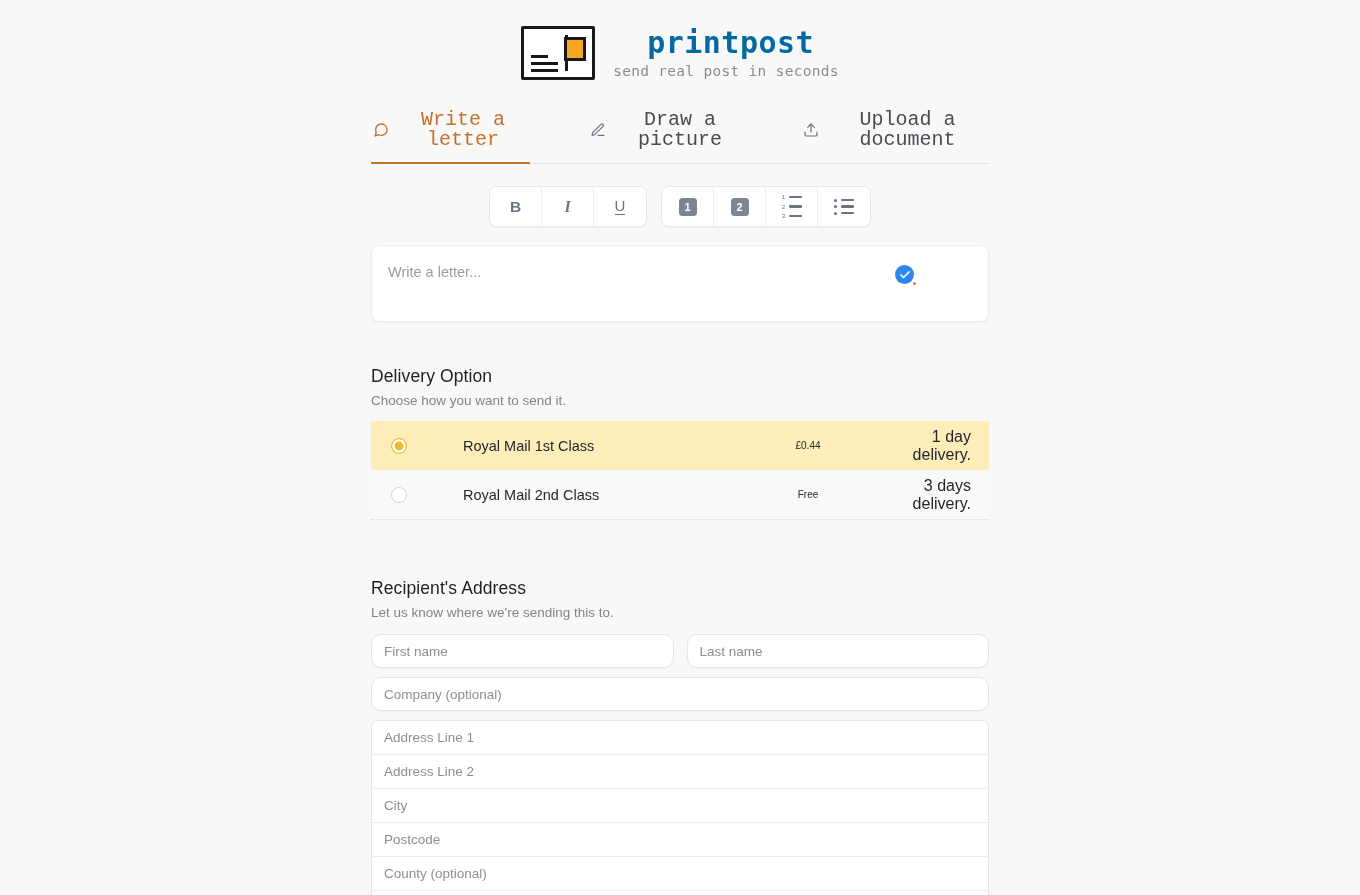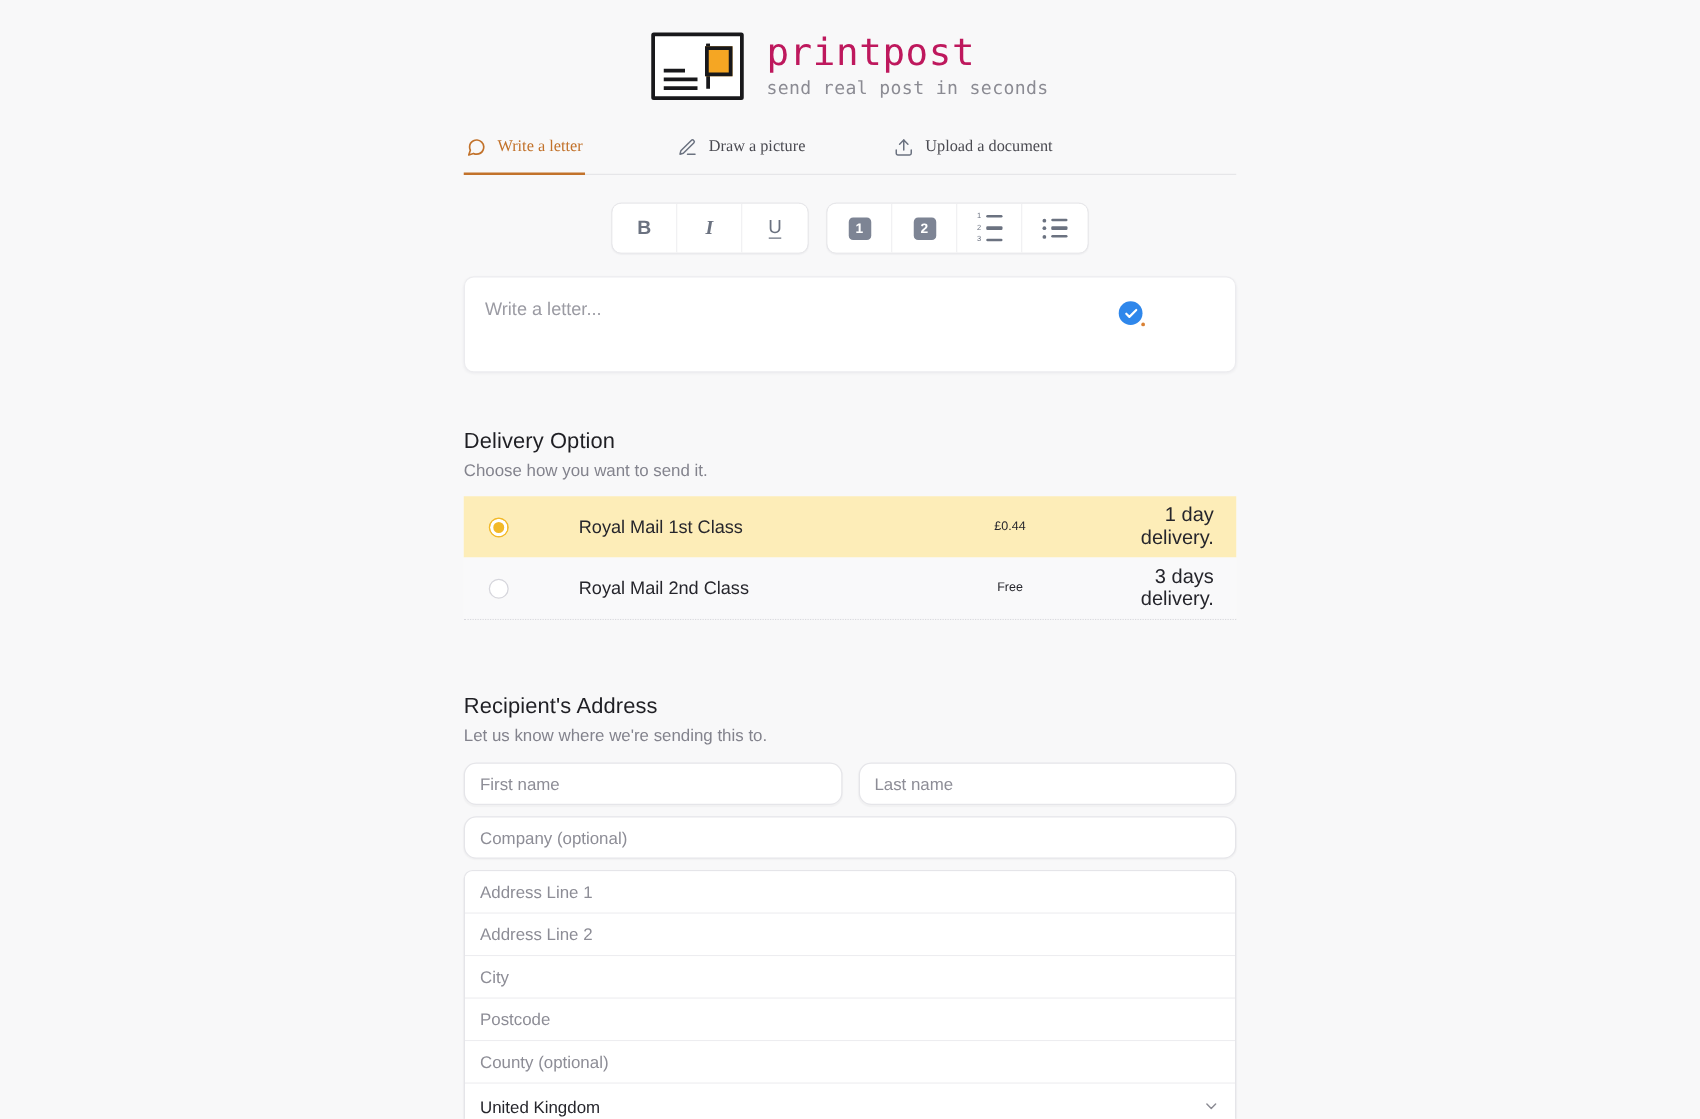--- a/index.html
+++ b/index.html
@@ -72,24 +72,25 @@
     height: 3px;
   }
   .logo-mark .line.l1 { top: 26px; width: 17px; }
   .logo-mark .line.l2 { top: 33px; width: 27px; }
   .logo-mark .line.l3 { top: 40px; width: 27px; }
 
   .logo-text { display: flex; flex-direction: column; }
   .brand-name {
     font-family: "DejaVu Sans Mono", monospace;
     font-size: 30px;
-    font-weight: 400;
-    color: #be185d;
+    font-weight: 700;
+    color: #0369a1;
     letter-spacing: 0.5px;
     line-height: 1.05;
+    margin-left: 34px;
   }
   .brand-tag {
     font-family: "DejaVu Sans Mono", monospace;
     font-size: 14.5px;
     color: #8b8b93;
     letter-spacing: 0.3px;
     margin-top: 5px;
   }
 
   
@@ -97,30 +98,30 @@
     margin-top: 24px;
     width: 618px;
     margin-left: auto;
     margin-right: auto;
     border-bottom: 1px solid #e6e6e9;
     display: flex;
     align-items: stretch;
   }
   .tab {
     display: flex;
-    align-items: flex-start;
+    align-items: center;
     gap: 9px;
     padding: 6px 2px 13px 2px;
-    font-size: 13px;
+    font-size: 20px;
     color: #4b4b52;
     cursor: pointer;
     position: relative;
     background: transparent;
     border: none;
-    font-family: Liberation Serif, serif;
+    font-family: Liberation Mono, monospace;
   }
   .tab .tlabel { line-height: 1; }
   .tab.active { color: #c2722b; }
   .tab.active::after {
     content: "";
     position: absolute;
     left: 0; right: 0; bottom: -1px;
     height: 2px;
     background: #c2722b;
   }

